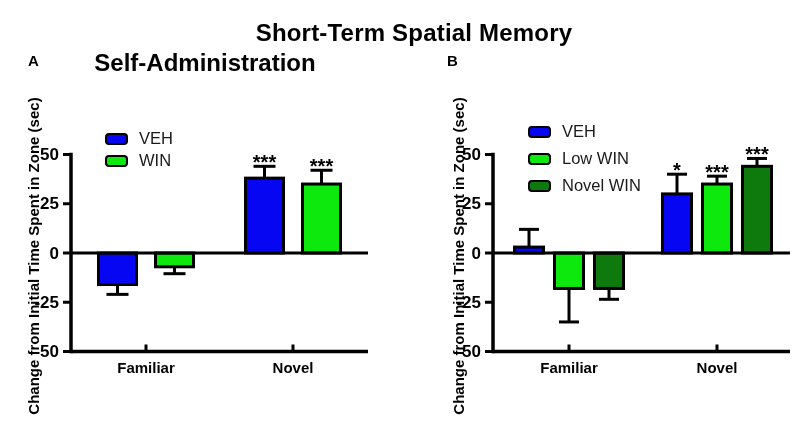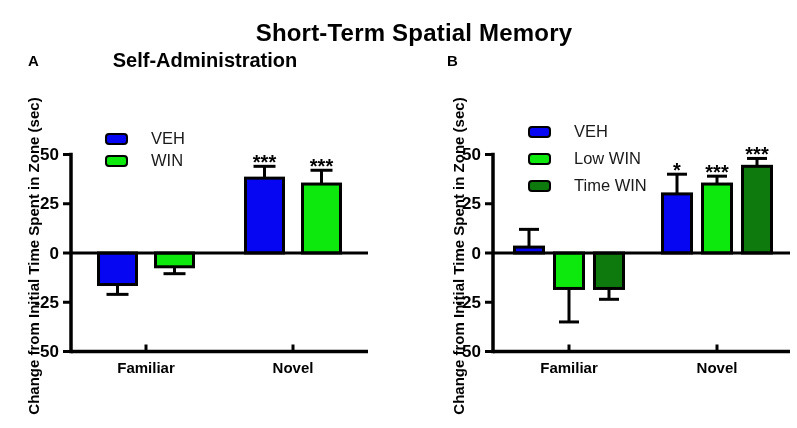--- a/index.html
+++ b/index.html
@@ -1,25 +1,25 @@
 <!DOCTYPE html>
 <html><head>
 <meta charset="utf-8">
 <style>
   html,body{margin:0;padding:0;background:#ffffff;}
   body{width:797px;height:428px;overflow:hidden;font-family:"Liberation Sans",sans-serif;color:#000;}
   .fig{position:relative;width:797px;height:428px;background:#fff;}
   .main-title{position:absolute;left:31px;top:3px;width:766px;text-align:center;
               font-size:24px;font-weight:bold;letter-spacing:0.2px;margin-top:16px;}
   .panel-letter{position:absolute;font-size:15px;font-weight:bold;}
-  .panel-title{position:absolute;text-align:center;font-size:20px;font-weight:bold;}
+  .panel-title{position:absolute;text-align:center;font-size:24px;font-weight:bold;}
   .ylabel{position:absolute;width:346px;height:18px;text-align:center;white-space:nowrap;
           font-size:15px;font-weight:bold;transform:rotate(-90deg);}
   .legend{position:absolute;display:flex;flex-direction:column;}
-  .legend-row{display:flex;align-items:center;gap:12px;}
+  .legend-row{display:flex;align-items:center;}
   .swatch{width:19px;height:8px;border:2.5px solid #000;border-radius:4px;display:inline-block;}
   .legend-label{margin-left:11px;font-size:16.5px;font-weight:normal;color:#1a1a1a;line-height:13px;}
   svg#plot{position:absolute;left:0;top:0;}
 </style>
 </head>
 <body>
 
 <div class="fig">
   <div class="main-title">Short-Term Spatial Memory</div>
 
@@ -43,21 +43,21 @@
       <div class="legend-row">
         <span class="swatch" style="background: rgb(6, 6, 242);"></span>
         <span class="legend-label">VEH</span>
       </div>
       <div class="legend-row">
         <span class="swatch" style="background: rgb(13, 232, 13);"></span>
         <span class="legend-label">Low WIN</span>
       </div>
       <div class="legend-row">
         <span class="swatch" style="background: rgb(14, 122, 14);"></span>
-        <span class="legend-label">Time WIN</span>
+        <span class="legend-label">Novel WIN</span>
       </div>
     </div>
 
   <svg id="plot" width="797" height="428" viewBox="0 0 797 428">
       <g>
         <rect x="98.5" y="253" width="38" height="31.519999999999982" fill="#0606f2" stroke="#000" stroke-width="3"></rect>
         <line x1="117.5" y1="284.52" x2="117.5" y2="294.37" stroke="#000" stroke-width="3"></line>
         <line x1="106.5" y1="294.37" x2="128.5" y2="294.37" stroke="#000" stroke-width="3"></line>
         <rect x="155.5" y="253" width="38" height="13.79000000000002" fill="#0de80d" stroke="#000" stroke-width="3"></rect>
         <line x1="174.5" y1="266.79" x2="174.5" y2="273.685" stroke="#000" stroke-width="3"></line>

